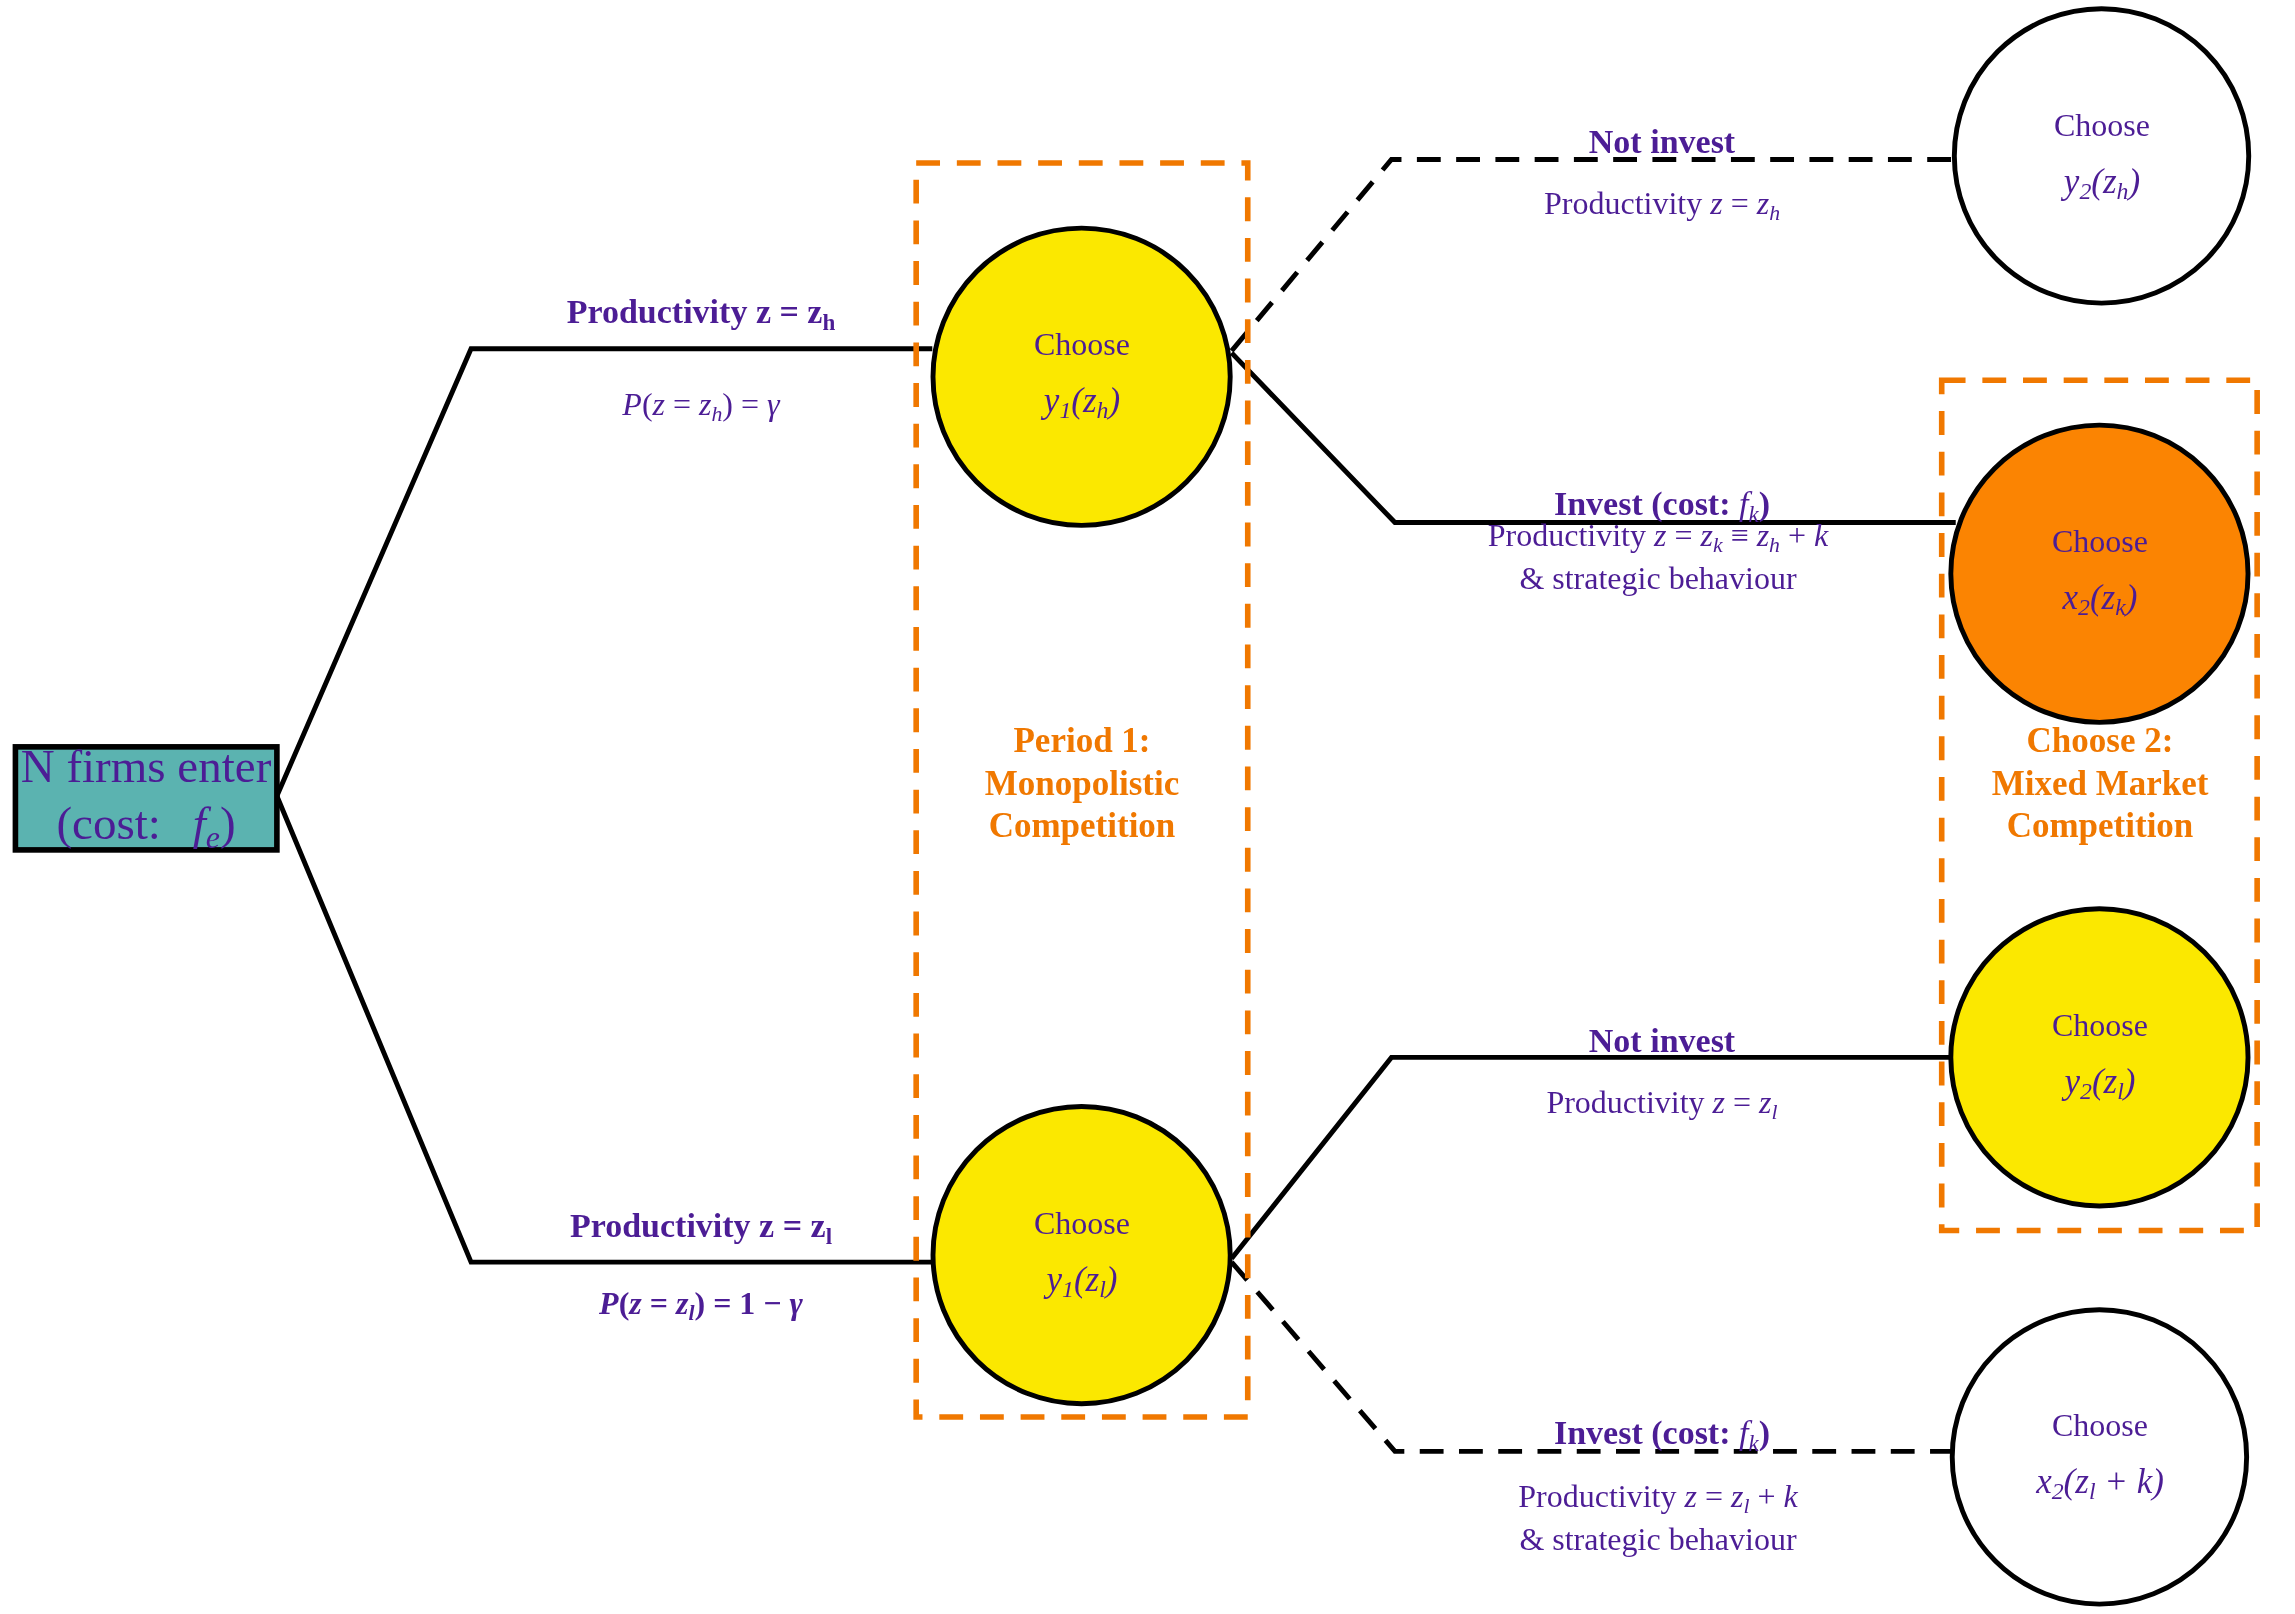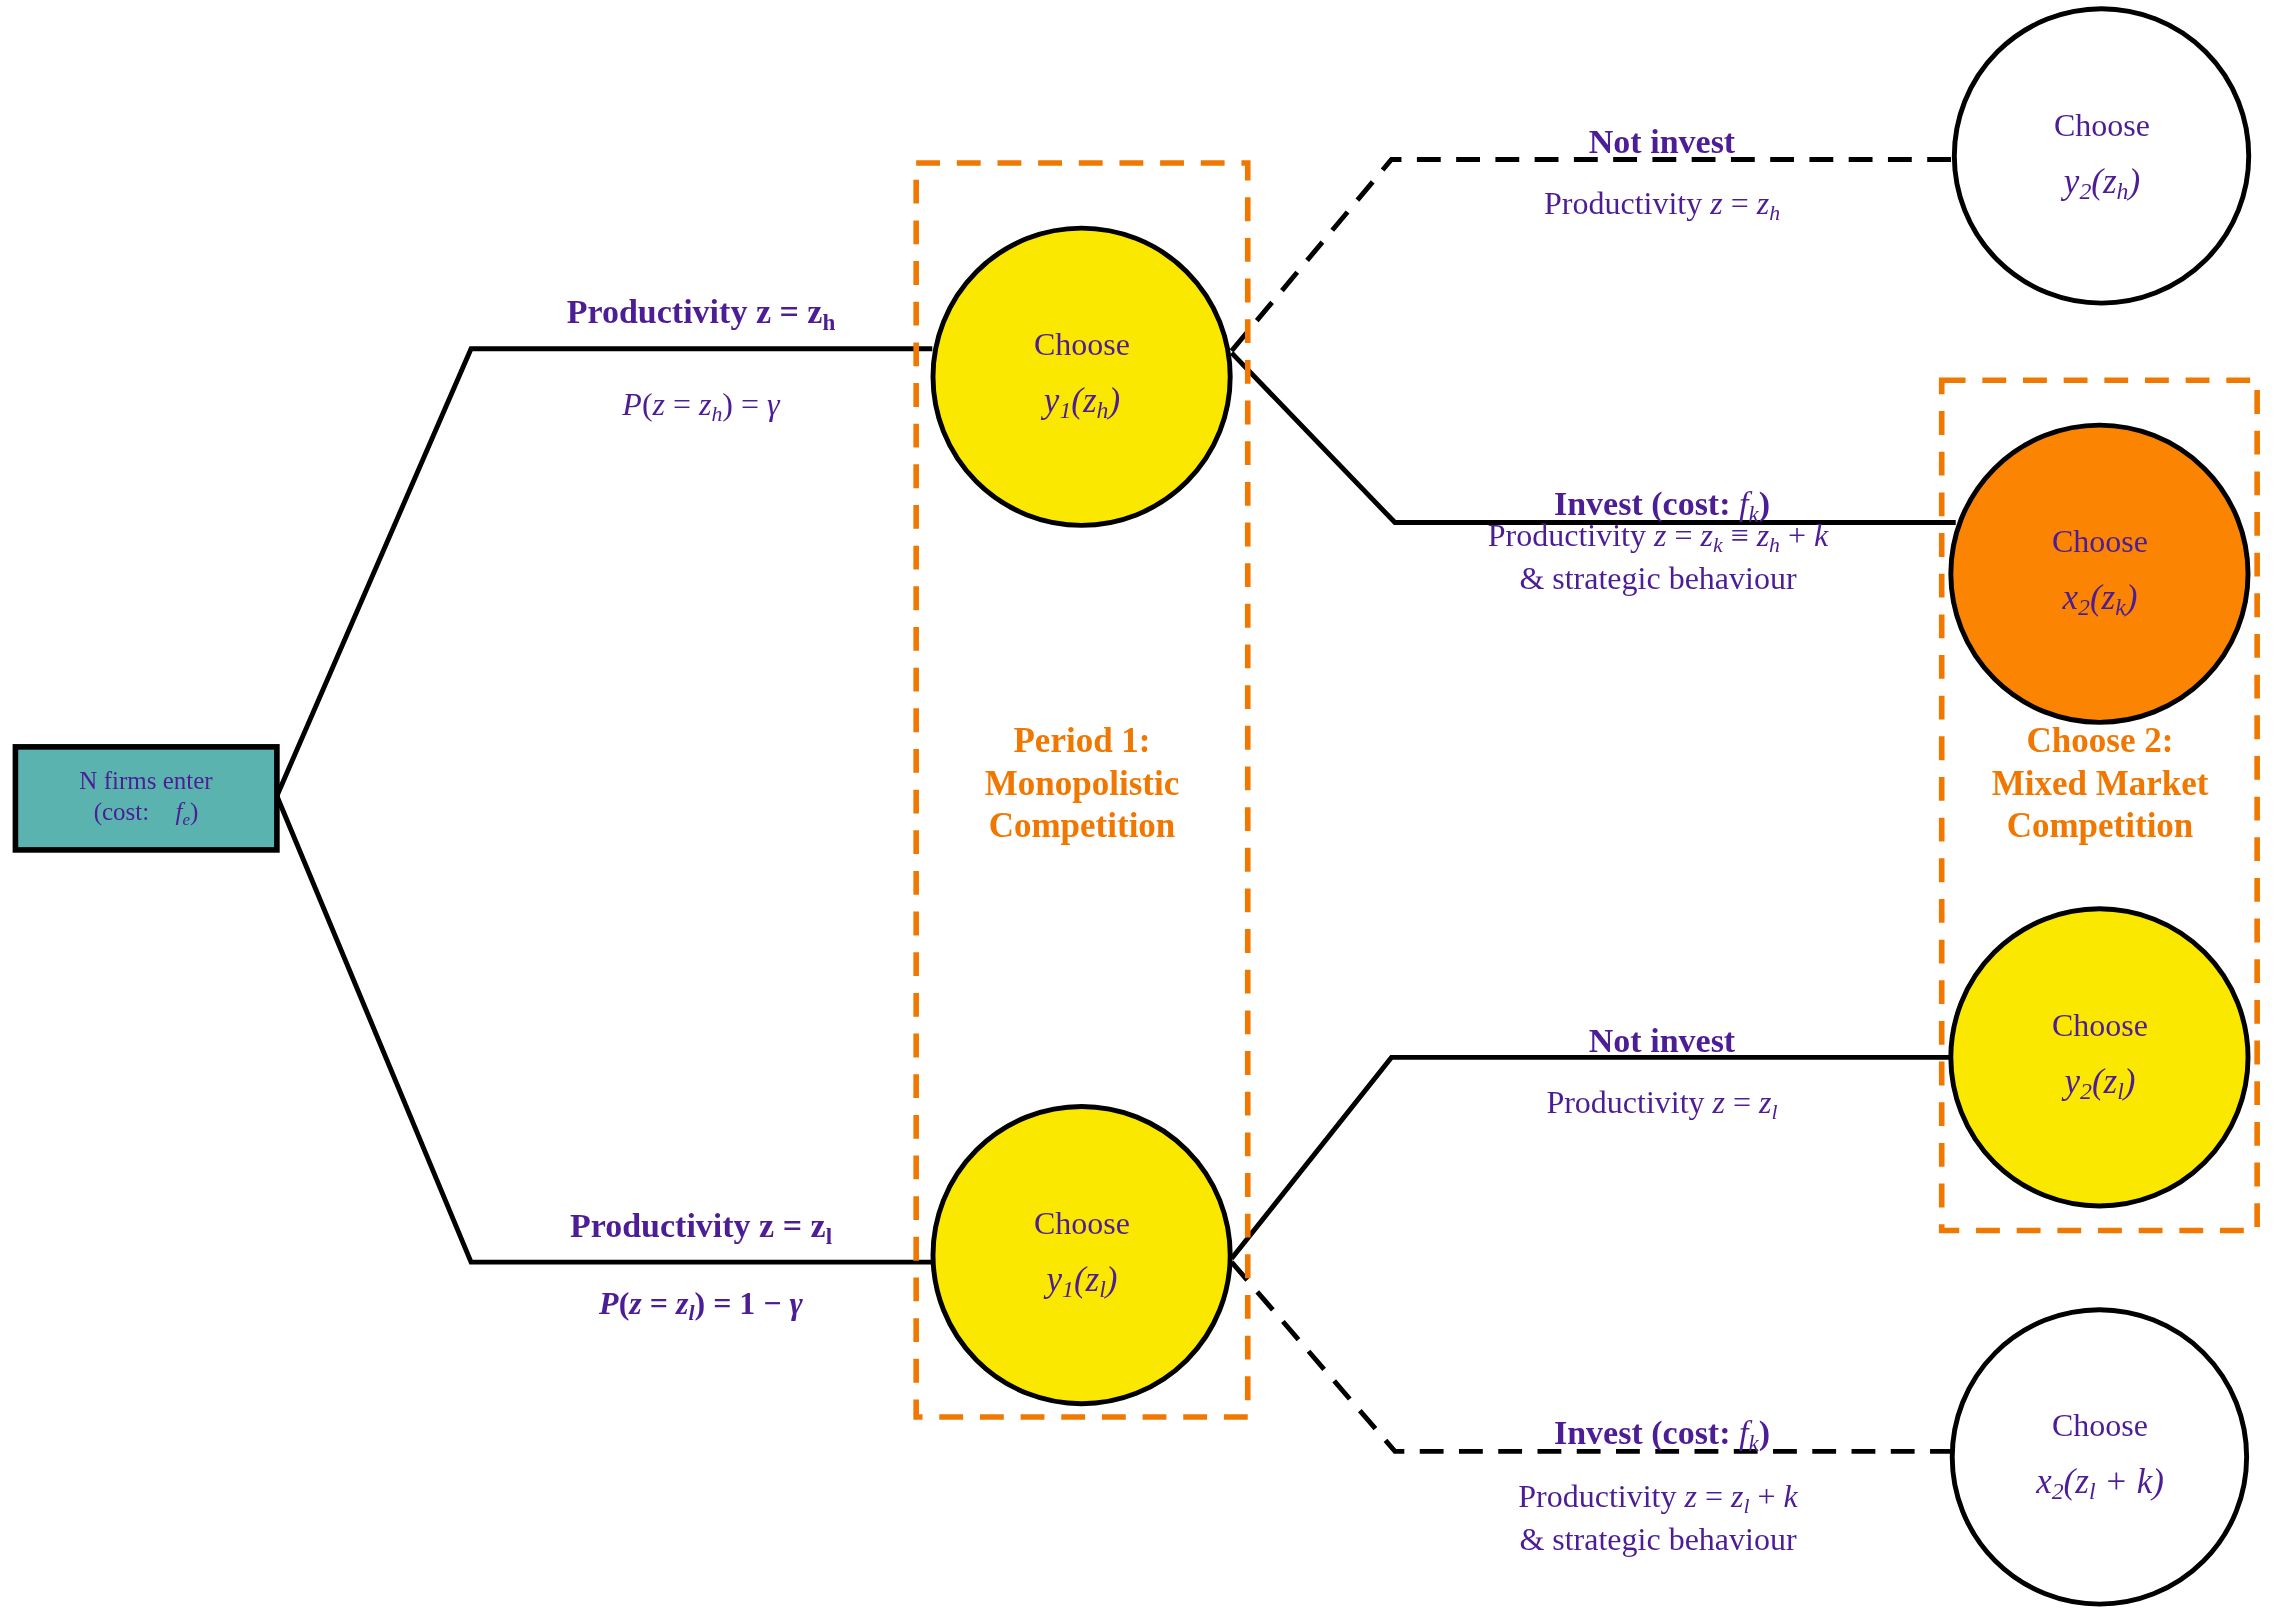--- a/index.html
+++ b/index.html
@@ -66,21 +66,21 @@
   .node-label {
     font-size: 32px;
   }
   .node-label .math {
     font-style: italic;
     font-size: 35px;
     display: block;
     margin-top: 16px;
   }
   .entry-label {
-    font-size: 25px;
+    font-size: 47px;
     line-height: 1.22;
   }
   .entry-label .math { font-style: italic; margin-left: 20px; }
   .edge-top {
     font-size: 34px;
     font-weight: bold;
   }
   .edge-top .math { font-style: italic; font-weight: normal; }
   .edge-bottom {
     font-size: 32px;

